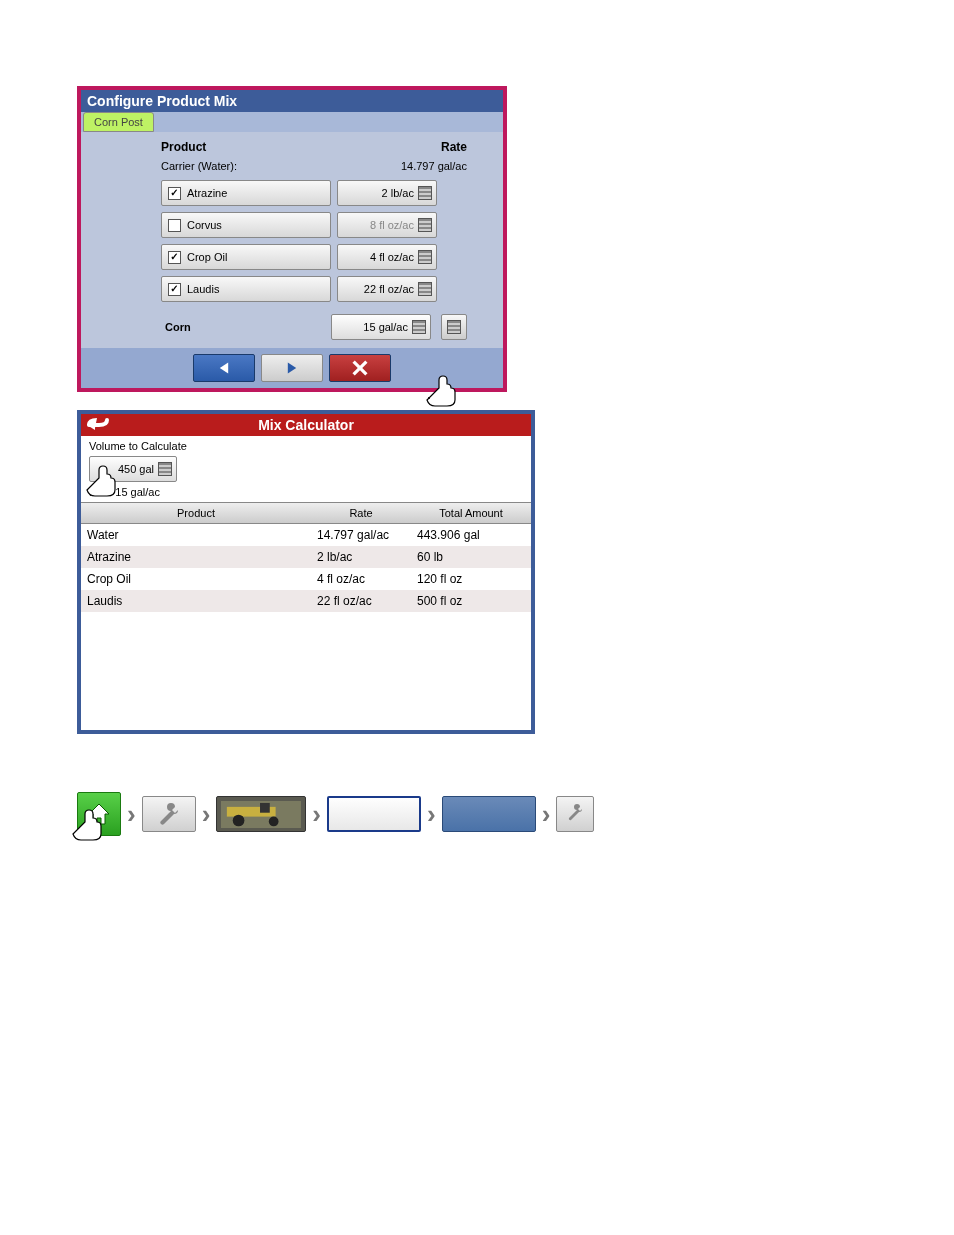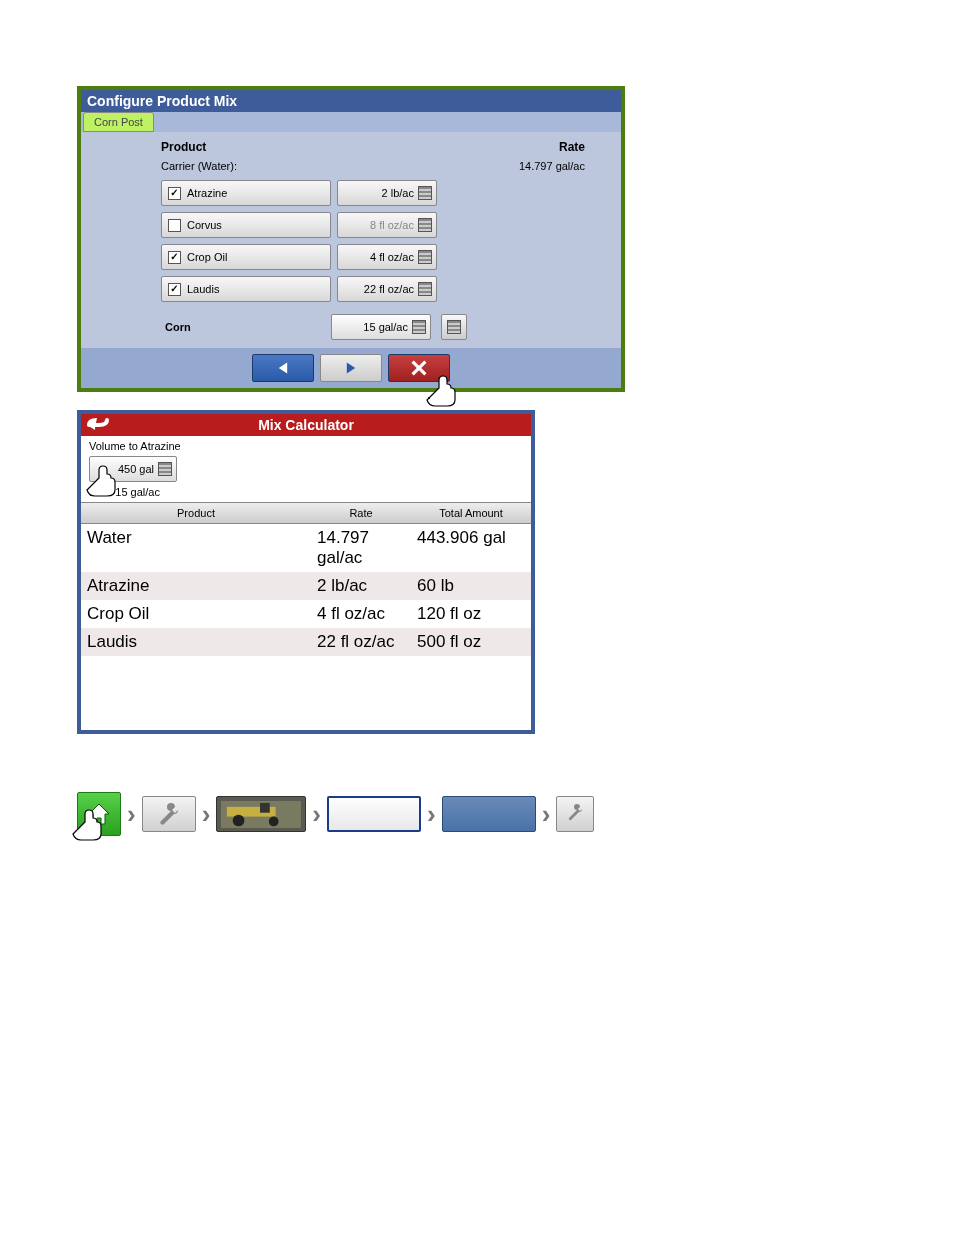--- a/index.html
+++ b/index.html
@@ -9,22 +9,22 @@
     background: #fff;
     font-family: "Segoe UI", Tahoma, Verdana, sans-serif;
     font-size: 12px;
     color: #000;
     width: 954px;
   }
   .page { position: relative; padding: 86px 77px 40px 77px; }
 
   
   .panel {
-    border: 4px solid #4d7c0f;
-    width: 548px;
+    border: 4px solid #be185d;
+    width: 430px;
     background: #a8b8d8;
     position: relative;
   }
   .panel-title {
     background: #3d5c99;
     color: #fff;
     font-weight: bold;
     padding: 3px 6px;
     font-size: 14px;
   }
@@ -127,21 +127,21 @@
   .mix-line { font-size:11px; }
   .tbl { border-top:1px solid #888; }
   .tbl-hdr {
     display:flex; background:linear-gradient(#eee,#ccc); font-size:11px;
     border-bottom:1px solid #888;
   }
   .tbl-hdr div { padding:4px 6px; }
   .c-prod { flex: 0 0 230px; text-align:center; }
   .c-rate { flex: 0 0 100px; text-align:center; }
   .c-amt  { flex: 1; text-align:center; }
-  .tbl-row { display:flex; font-size:17px; }
+  .tbl-row { display:flex; font-size:12px;align-items:flex-end; }
   .tbl-row div { padding:4px 6px; }
   .tbl-row .c-prod { text-align:left; }
   .tbl-row .c-rate, .tbl-row .c-amt { text-align:left; }
   .tbl-row:nth-child(even) { background:#eee8e8; }
   .tbl-body { min-height:206px; }
 
   
   .pointer {
     position:absolute; width:44px; height:38px; pointer-events:none;
   }
@@ -270,21 +270,21 @@
   <div class="panel2" style="position:relative;">
     <div class="panel2-title">
       <svg class="back-arrow" viewBox="0 0 26 18">
         <path d="M12 2 Q2 2 2 9 L2 9 L10 9 L10 6 L4 9 L10 12 Z M2 9 Q2 9 12 9" fill="#fff"></path>
         <path d="M4 9 L14 9 Q22 9 22 4" fill="none" stroke="#fff" stroke-width="4" stroke-linecap="round"></path>
         <polygon points="2,9 10,4 10,14" fill="#fff"></polygon>
       </svg>
       <span>Mix Calculator</span>
     </div>
     <div class="vol-area">
-      <div>Volume to Atrazine</div>
+      <div>Volume to Calculate</div>
       <div class="vol-box">
         <span>450 gal</span>
         <span class="calc-icon"></span>
       </div>
       <div class="mix-line">
         <span>Mix</span>
         <span>&nbsp;</span>
         <span>15 gal/ac</span>
       </div>
 

